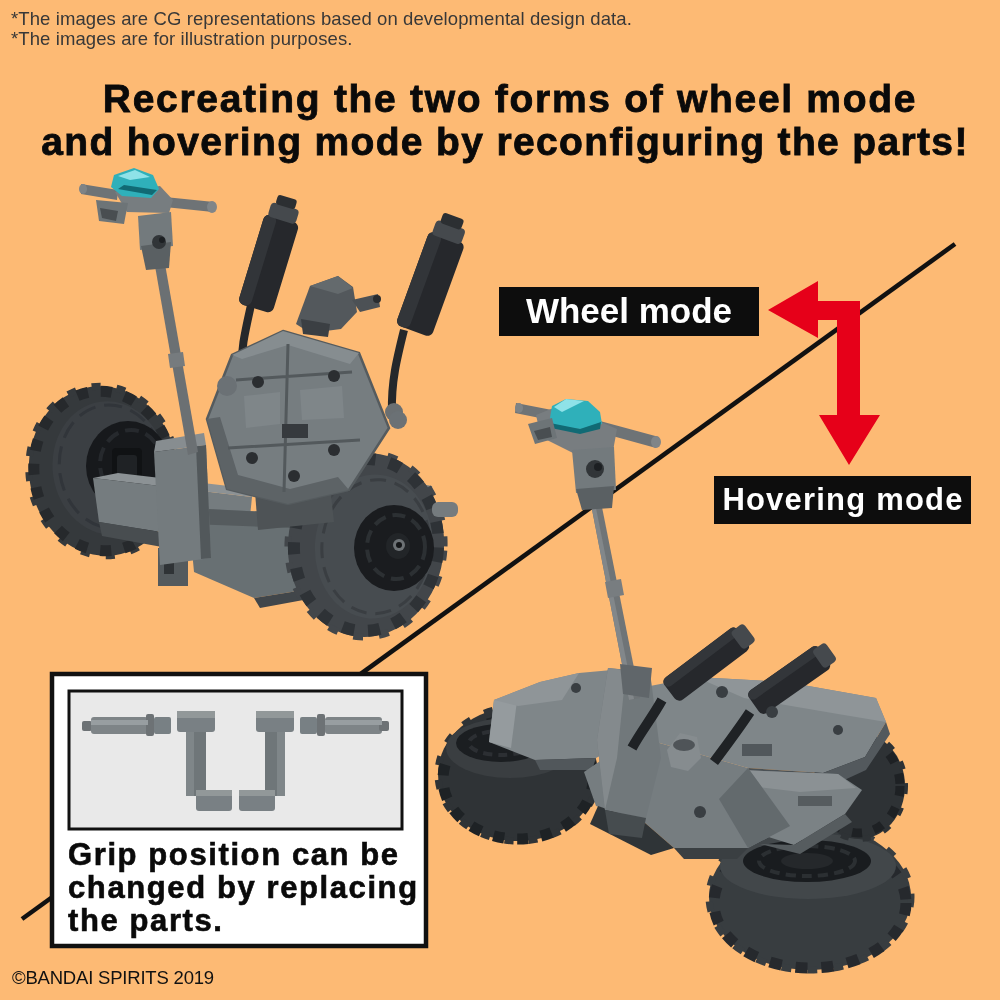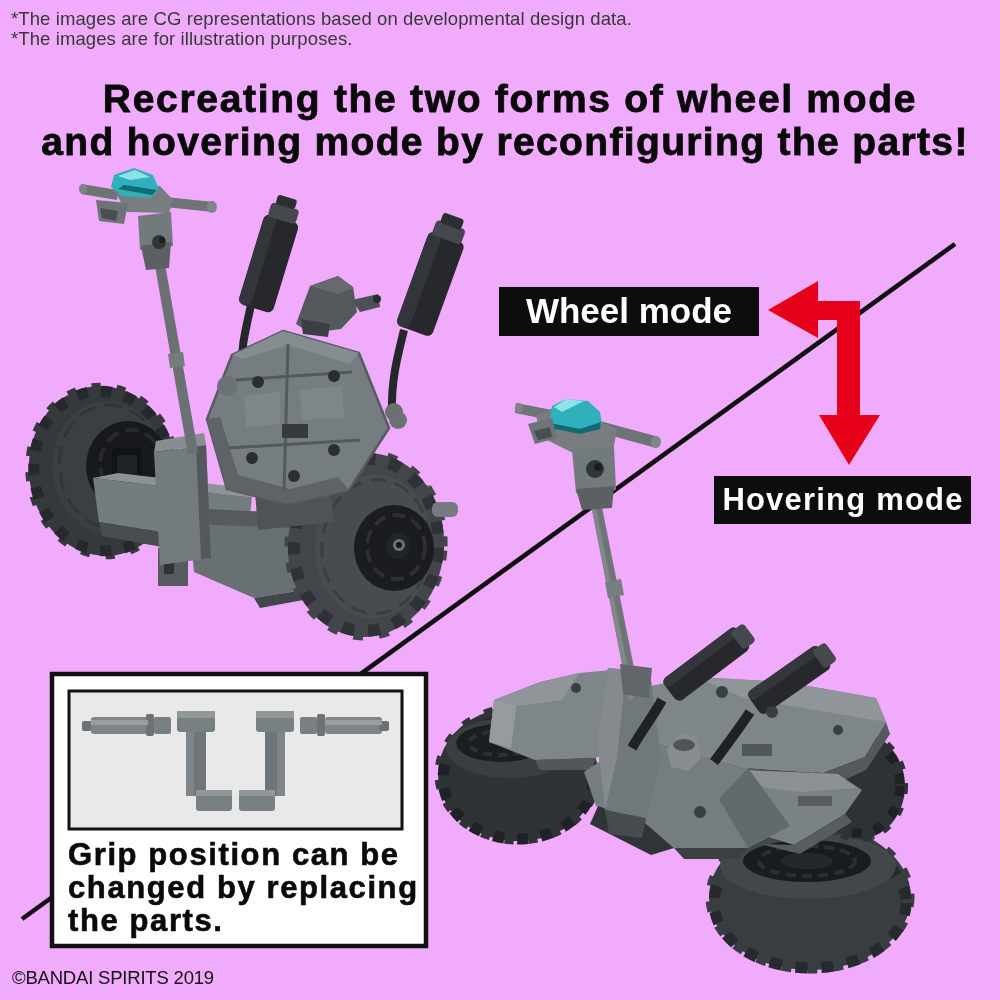--- a/index.html
+++ b/index.html
@@ -1,16 +1,16 @@
 <!DOCTYPE html>
 <html><head>
 <meta charset="utf-8">
 <style>
 html,body{margin:0;padding:0;background:#fff;}
-#page{position:relative;width:1000px;height:1000px;background:#f0abfc;overflow:hidden;}
+#page{position:relative;width:1000px;height:1000px;background:#fdba74;overflow:hidden;}
 svg{position:absolute;top:0;left:0;}
 text{font-family:"Liberation Sans",sans-serif;}
 </style>
 </head>
 <body>
 <div id="page">
 <svg width="1000" height="1000" viewBox="0 0 1000 1000">
 
 <text x="11" y="25" font-size="18.5" letter-spacing="0.1" fill="#383838">*The images are CG representations based on developmental design data.</text>
 <text x="11" y="45" font-size="18.5" letter-spacing="0.1" fill="#383838">*The images are for illustration purposes.</text>

